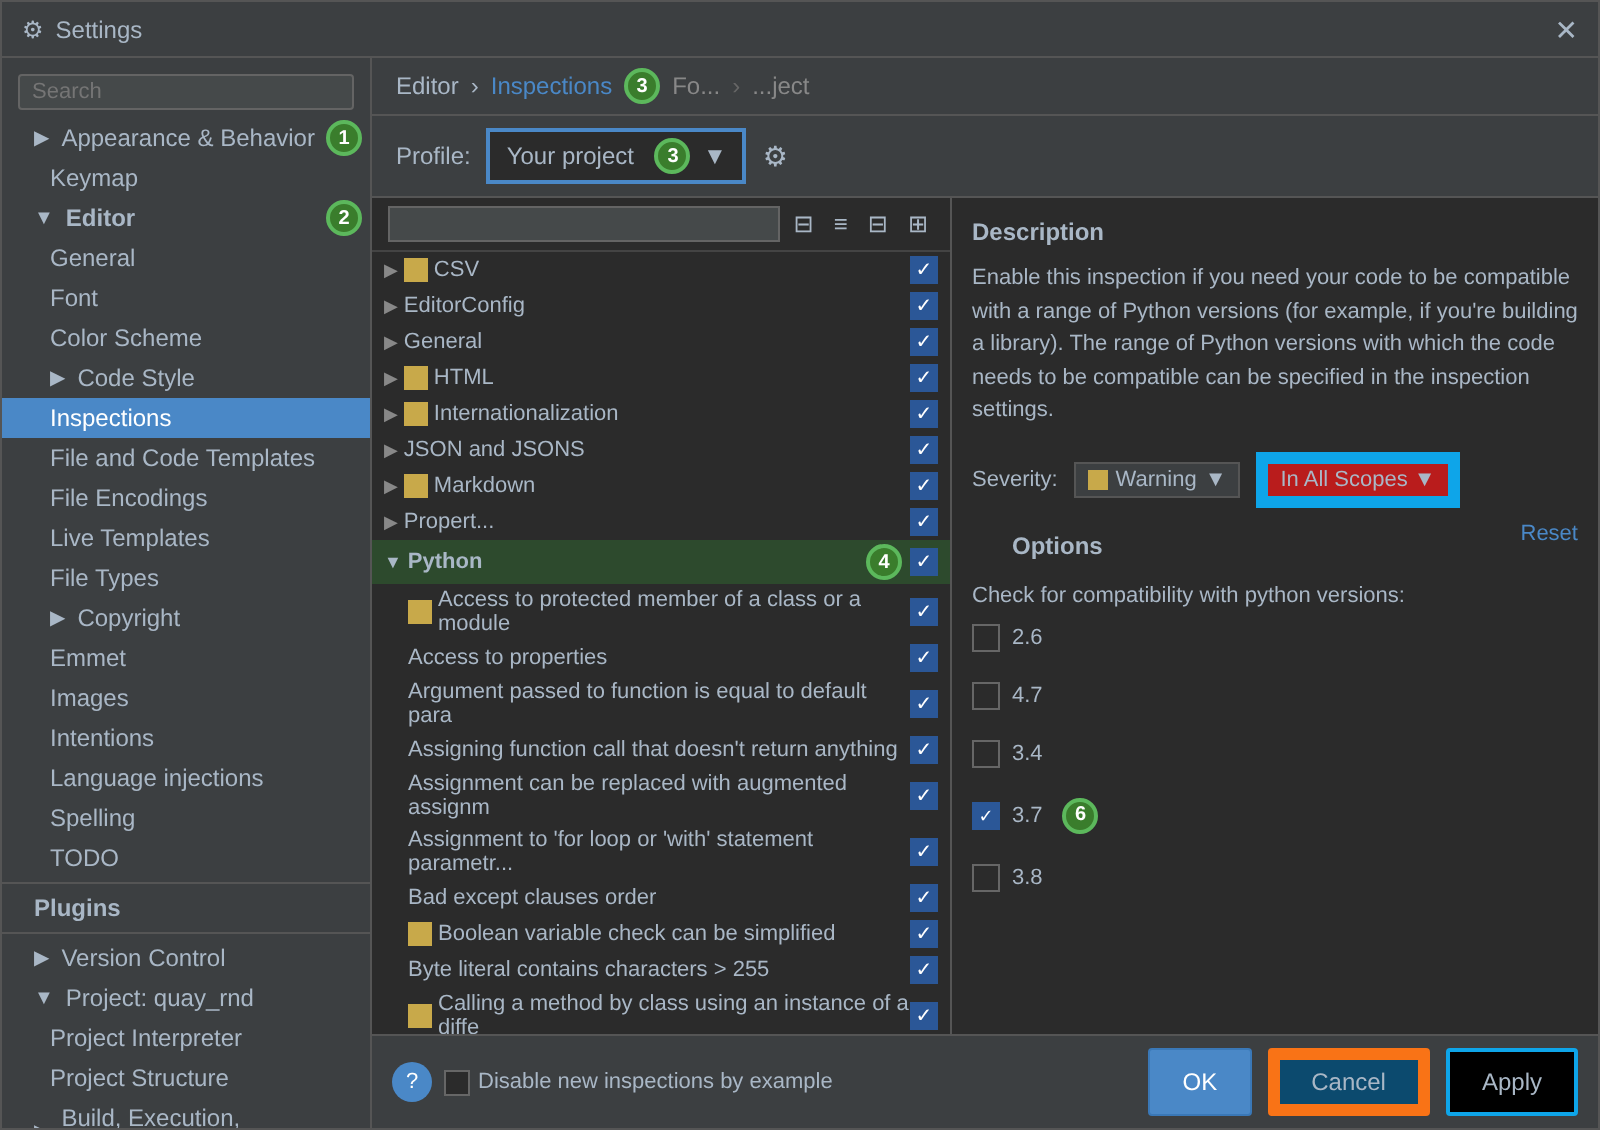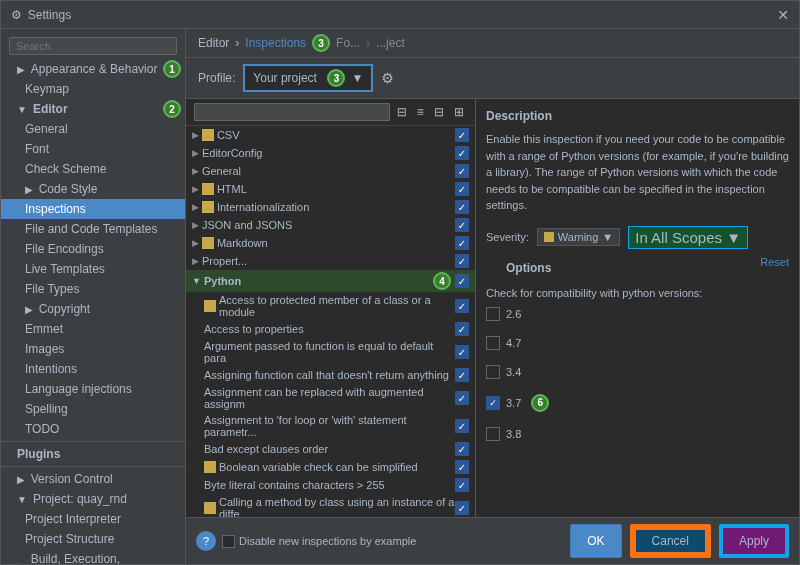--- a/index.html
+++ b/index.html
@@ -46,40 +46,40 @@
     .tree-item .t-check.checked-blue::after { content: '✓'; font-size: 10px; color: #fff; }
     .indent1-tree { padding-left: 18px; }
 
     .desc-panel { flex: 1; display: flex; flex-direction: column; padding: 10px; overflow-y: auto; }
     .desc-title { font-size: 12px; color: #a9b7c6; margin-bottom: 8px; font-weight: bold; }
     .desc-text { font-size: 11px; color: #a9b7c6; line-height: 1.5; margin-bottom: 12px; }
     .severity-row { display: flex; align-items: center; gap: 8px; margin-bottom: 8px; font-size: 11px; }
     .severity-label { color: #a9b7c6; }
     .severity-select { background: #3c3f41; border: 1px solid #555; color: #a9b7c6; padding: 2px 6px; font-size: 11px; cursor: pointer; display: flex; align-items: center; gap: 4px; }
     .severity-dot { width: 10px; height: 10px; background: #c8a94a; display: inline-block; }
-    .scope-select { background: #14532d; border: 1px solid #0ea5e9; color: #a9b7c6; padding: 2px 6px; font-size: 15px; cursor: pointer; }
+    .scope-select { background: #b91c1c; border: 6px solid #0ea5e9; color: #a9b7c6; padding: 2px 6px; font-size: 11px; cursor: pointer; }
     .options-section { margin-top: 4px; }
     .options-title { font-size: 12px; color: #a9b7c6; margin-bottom: 6px; font-weight: bold; }
     .options-text { font-size: 11px; color: #a9b7c6; margin-bottom: 8px; }
     .reset-link { color: #4a88c7; font-size: 11px; cursor: pointer; float: right; margin-top: -18px; }
     .version-list { display: flex; flex-direction: column; gap: 15px; }
     .version-item { display: flex; align-items: center; gap: 6px; font-size: 11px; color: #a9b7c6; }
     .version-check { width: 14px; height: 14px; border: 1px solid #666; flex-shrink: 0; background: #2b2b2b; }
     .version-check.checked { background: #2b5797; border-color: #2b5797; display: flex; align-items: center; justify-content: center; }
     .version-check.checked::after { content: '✓'; font-size: 9px; color: #fff; }
 
     .bottom-bar { display: flex; align-items: center; justify-content: space-between; padding: 6px 10px; background: #3c3f41; border-top: 1px solid #555; }
     .bottom-left { display: flex; align-items: center; gap: 6px; }
     .bottom-checkbox { display: flex; align-items: center; gap: 4px; font-size: 11px; color: #a9b7c6; }
     .cb { width: 13px; height: 13px; border: 1px solid #666; background: #2b2b2b; }
     .bottom-right { display: flex; gap: 8px; }
     .btn { padding: 4px 16px; font-size: 12px; cursor: pointer; border-radius: 2px; }
     .btn-ok { background: #4a88c7; color: #fff; border: 1px solid #3a78b7; }
     .btn-cancel { background: #0c4a6e; color: #a9b7c6; border: 6px solid #f97316; }
-    .btn-apply { background: #701a75; color: #a9b7c6; border: 4px solid #0ea5e9; text-align: right; }
+    .btn-apply { background: #000000; color: #a9b7c6; border: 2px solid #0ea5e9; text-align: right; }
 
     
     .num-badge { background: #3a7d2c; border: 2px solid #5cb85c; color: #fff; border-radius: 50%; width: 22px; height: 22px; font-size: 12px; font-weight: bold; display: inline-flex; align-items: center; justify-content: center; flex-shrink: 0; }
 
     .help-btn { background: #4a88c7; border-radius: 50%; width: 20px; height: 20px; display: flex; align-items: center; justify-content: center; color: #fff; font-size: 11px; cursor: pointer; }
 
     .divider-h { width: 100%; height: 1px; background: #555; margin: 2px 0; }
   </style>
 </head>
 <body>
@@ -114,21 +114,21 @@
         <span style="font-weight:bold;">Editor</span>
         <span class="num-badge" style="position:absolute;right:4px;top:50%;transform:translateY(-50%);width:18px;height:18px;font-size:10px;">2</span>
       </div>
       <div class="sidebar-item indent1">
         <span>General</span>
       </div>
       <div class="sidebar-item indent1">
         <span>Font</span>
       </div>
       <div class="sidebar-item indent1">
-        <span>Check Scheme</span>
+        <span>Color Scheme</span>
       </div>
       <div class="sidebar-item indent1">
         <span class="arrow">▶</span>
         <span>Code Style</span>
       </div>
       <div class="sidebar-item indent1 selected">
         <span>Inspections</span>
       </div>
       <div class="sidebar-item indent1">
         <span>File and Code Templates</span>

